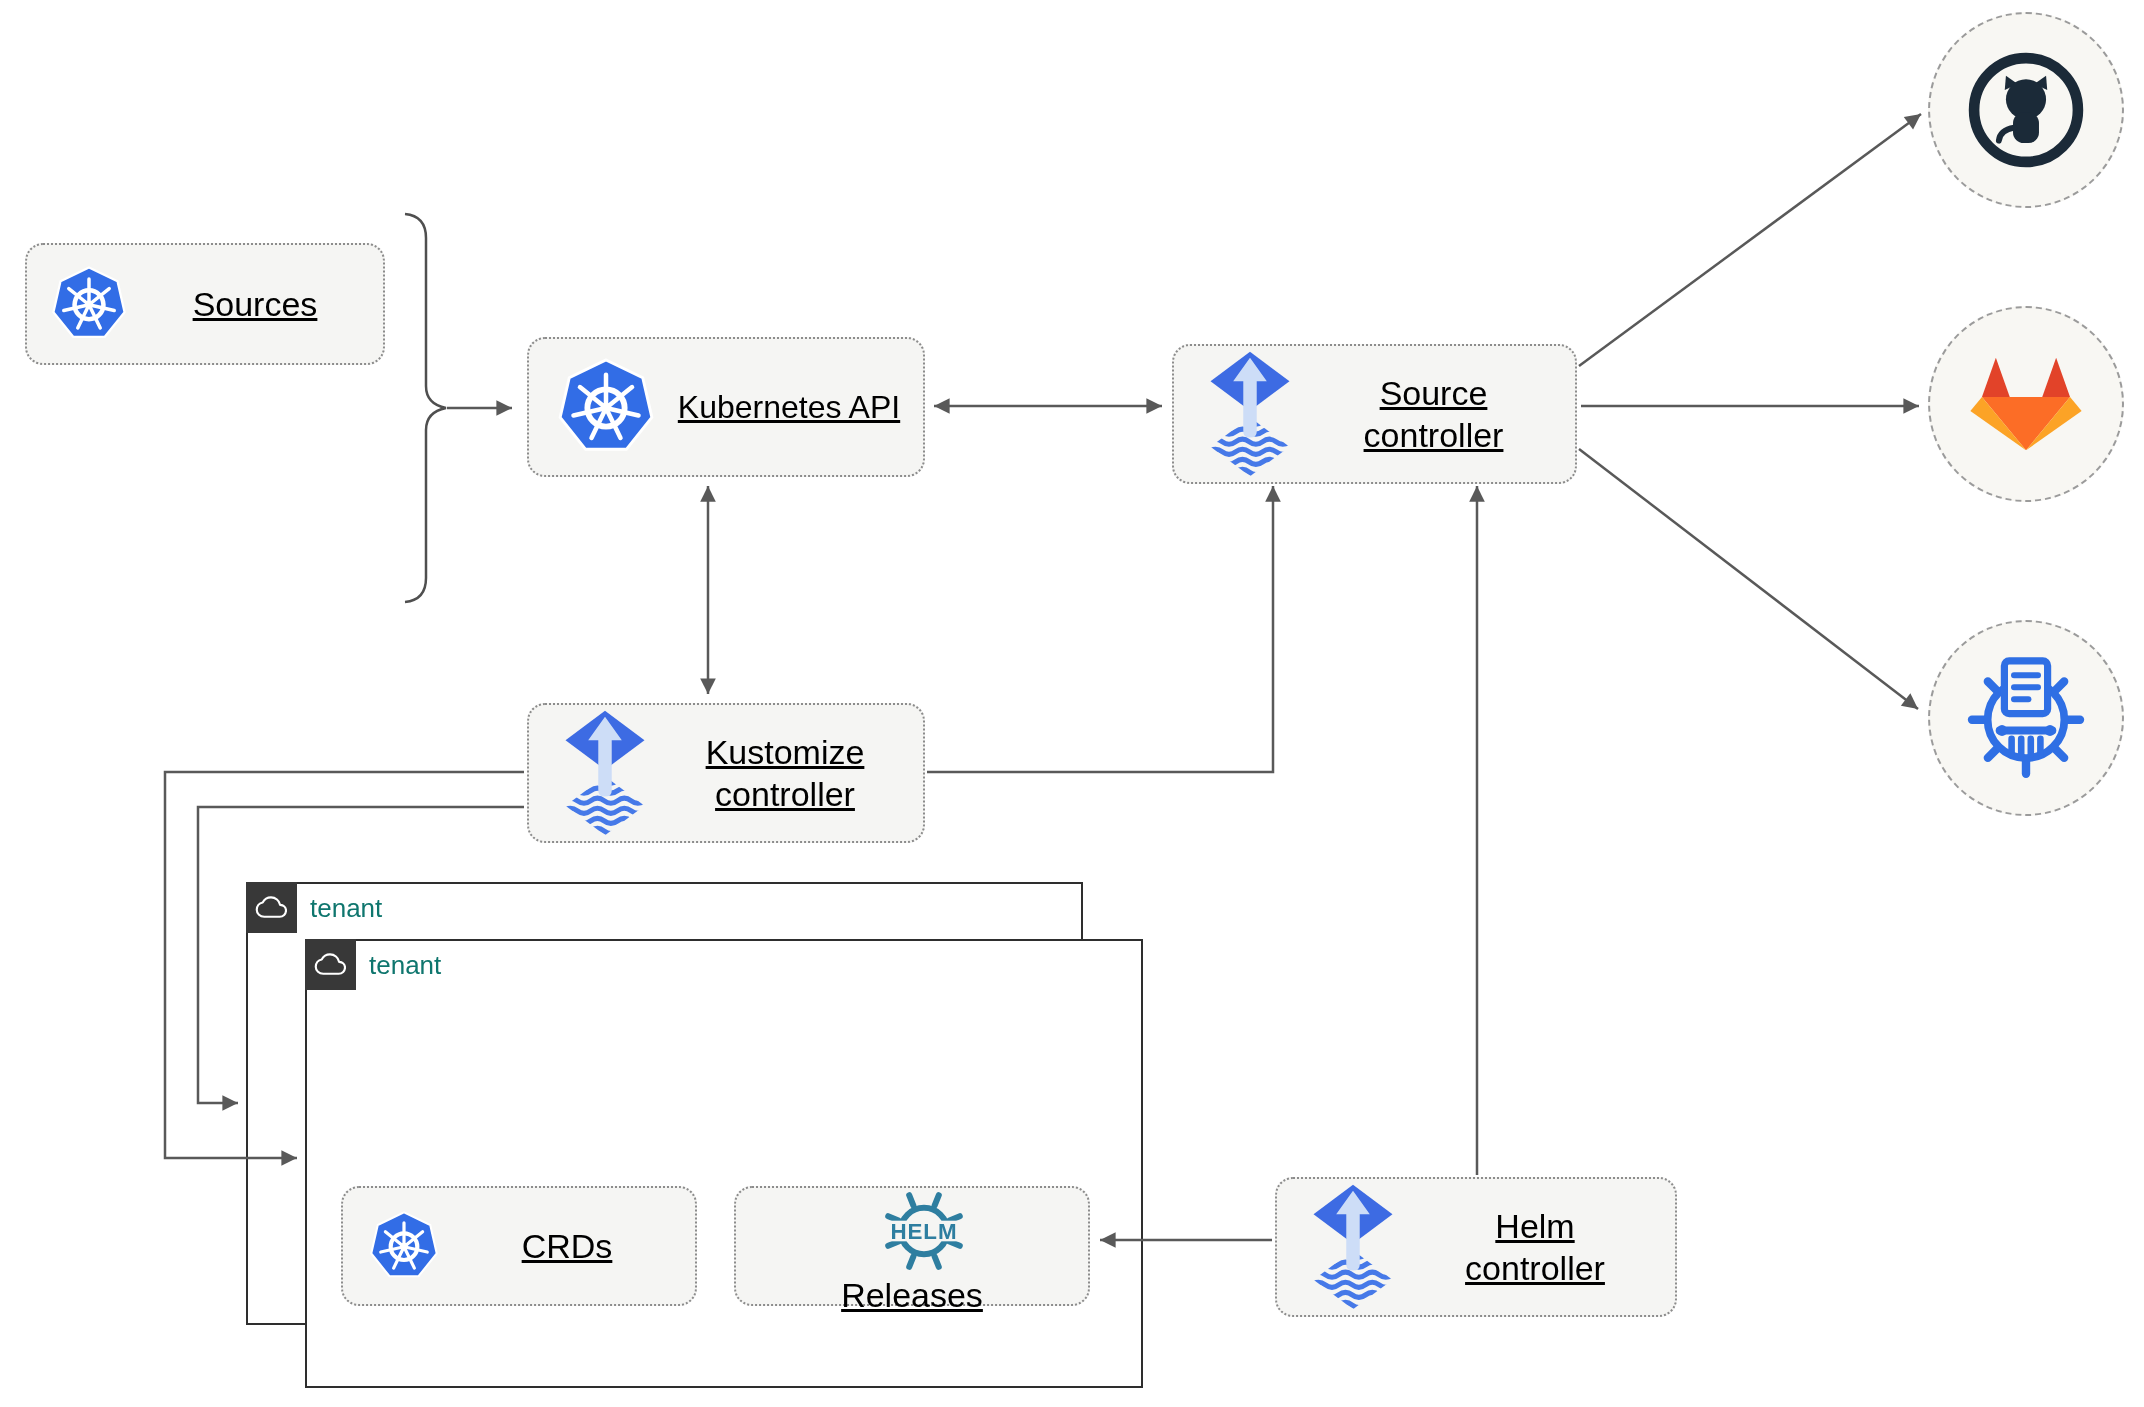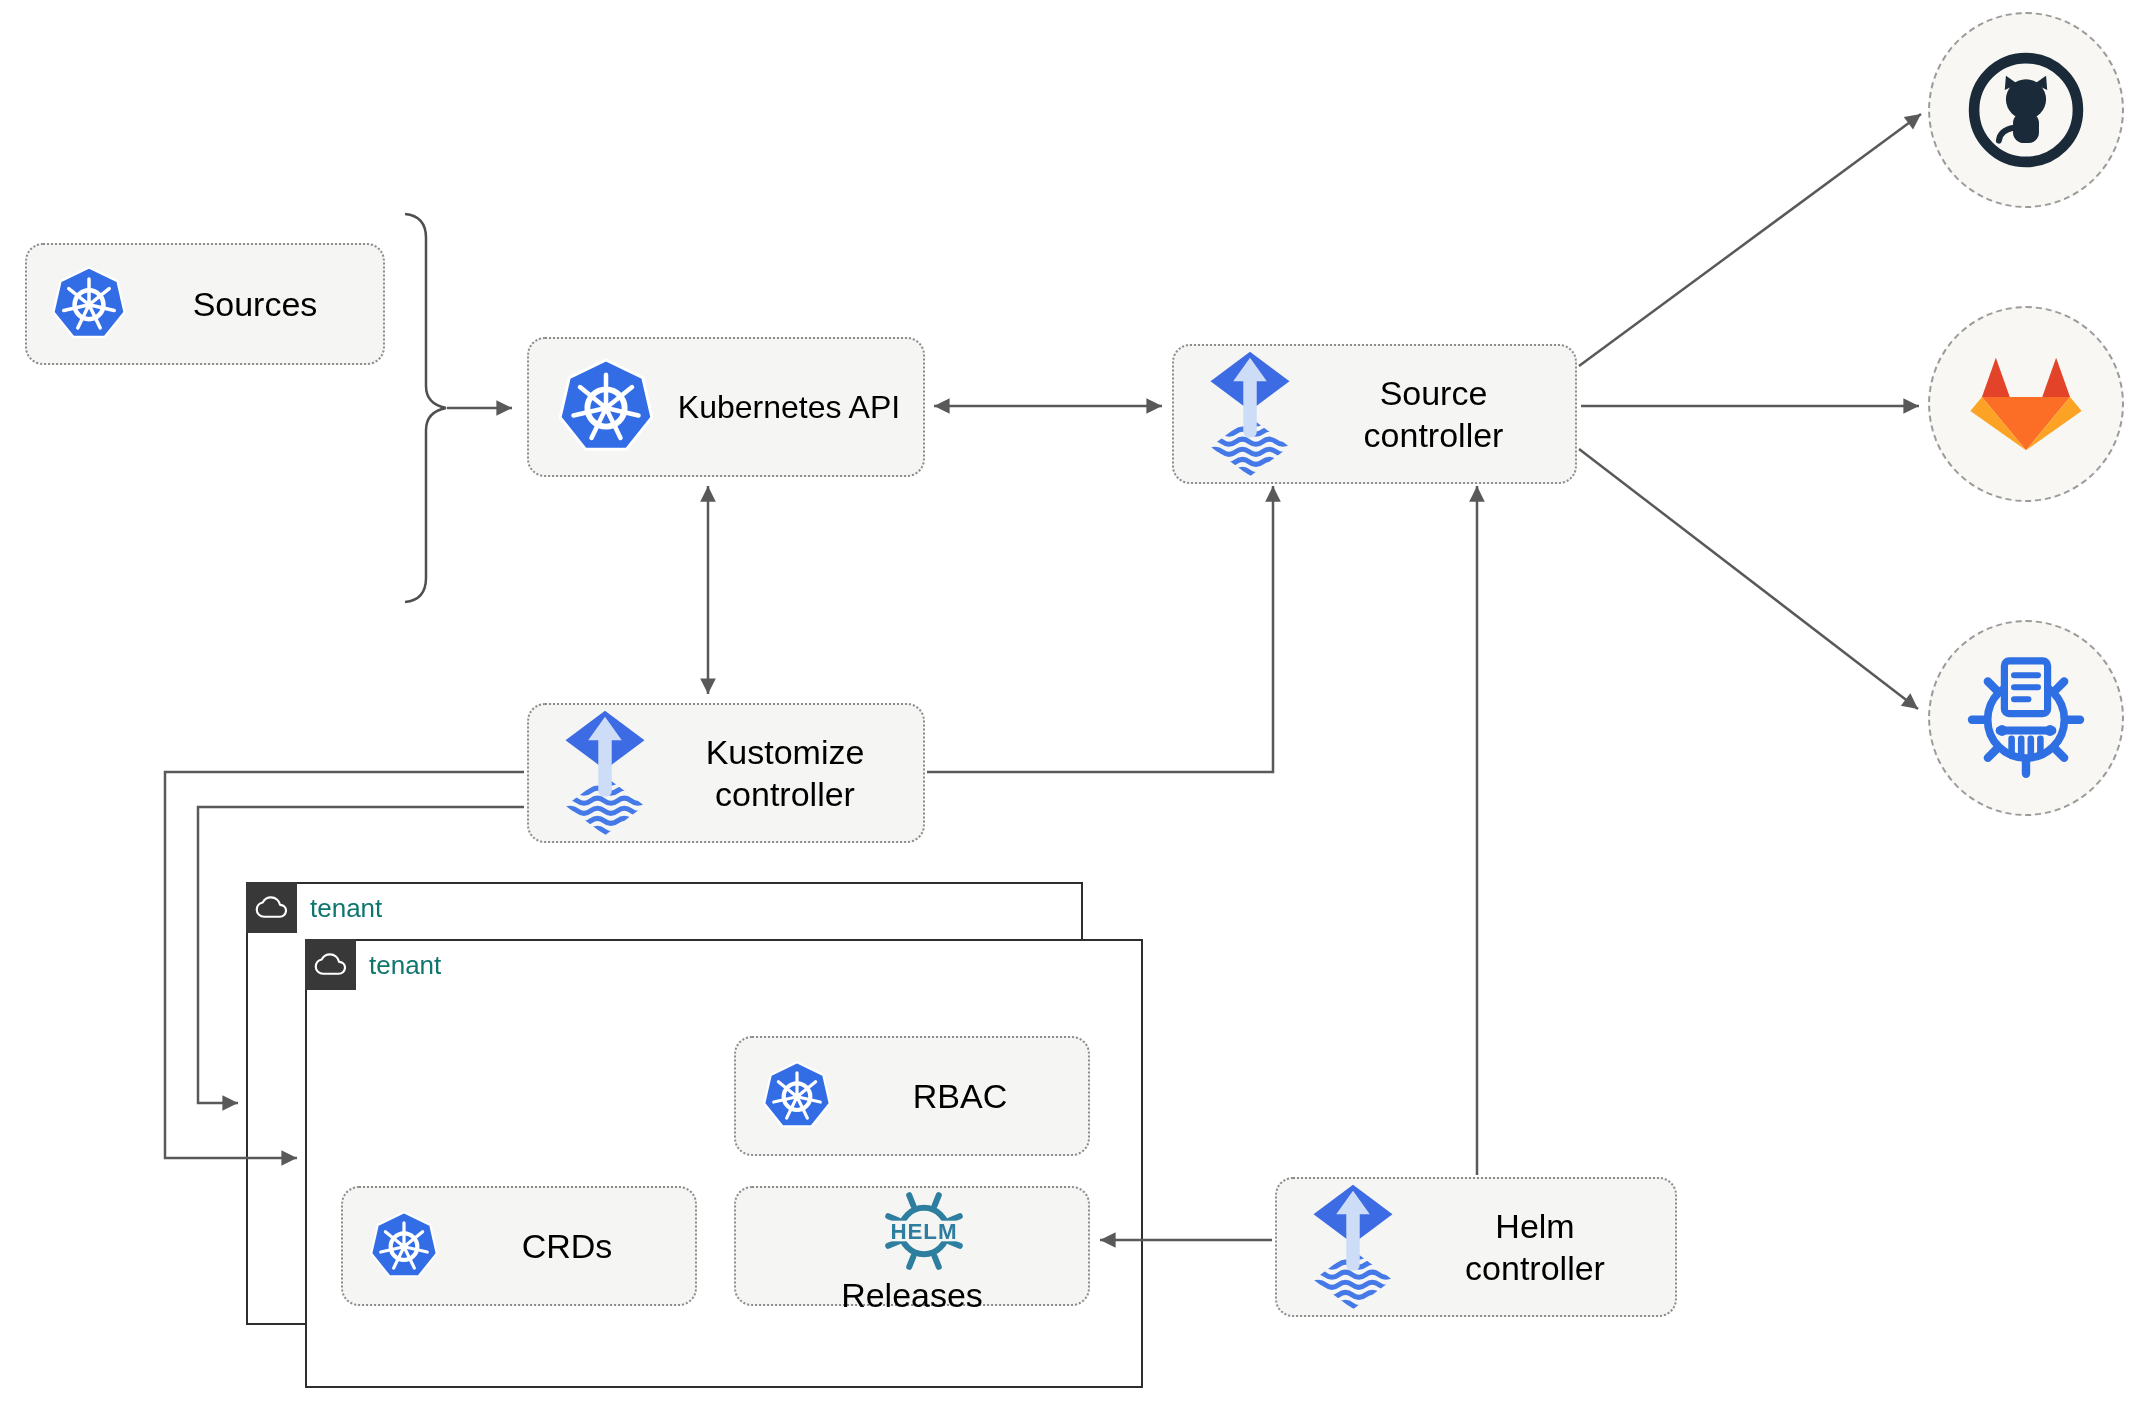--- a/index.html
+++ b/index.html
@@ -2,21 +2,21 @@
 <html><head>
 <meta charset="utf-8">
 <style>
   html,body{margin:0;padding:0;background:#ffffff;}
   #canvas{
     position:relative;width:2144px;height:1407px;background:#ffffff;overflow:hidden;
     font-family:"Liberation Sans","DejaVu Sans",sans-serif;color:#000;
   }
   .node{
     position:absolute;display:flex;align-items:center;box-sizing:border-box;
-    background:#f5f5f3;border:2.5px dotted #8c8c8c;border-radius:18px;
+    background:#f5f5f3;border:2.5px dotted #8c8c8c;border-radius:18px;text-decoration:underline;
   }
   .node .icon{flex:0 0 auto;display:flex;align-items:center;justify-content:center;}
   .node .lbl{flex:1 1 auto;text-align:center;font-size:34px;line-height:42px;color:#000;}
   .two-line .lbl span{display:block;}
   .circle-node{
     position:absolute;box-sizing:border-box;border:2.5px dashed #9b9b9b;border-radius:50%;
     background:#f8f7f3;display:flex;align-items:center;justify-content:center;
   }
   .tenant{
     position:absolute;box-sizing:border-box;background:#ffffff;border:2.5px solid #2e2e2e;
@@ -150,28 +150,20 @@
   <div class="tenant z2" style="left:305px;top:939px;width:838px;height:449px;">
     <div class="tenant-tab">
       <svg width="32" height="30">
           <use href="#sym-cloud"></use>
         </svg>
     </div>
     <div class="tenant-label">tenant</div>
   </div>
 
 
-  <div class="node z3" style="left:734px;top:1036px;width:356px;height:120px;">
-    <span class="icon" style="margin-left:26px;">
-      <svg width="70" height="70">
-          <use href="#sym-k8s"></use>
-        </svg>
-      </span>
-    <span class="lbl">RBAC</span>
-  </div>
 
   <div class="node z3" style="left:341px;top:1186px;width:356px;height:120px;">
     <span class="icon" style="margin-left:26px;">
       <svg width="70" height="70">
           <use href="#sym-k8s"></use>
         </svg>
       </span>
     <span class="lbl">CRDs</span>
   </div>
 

